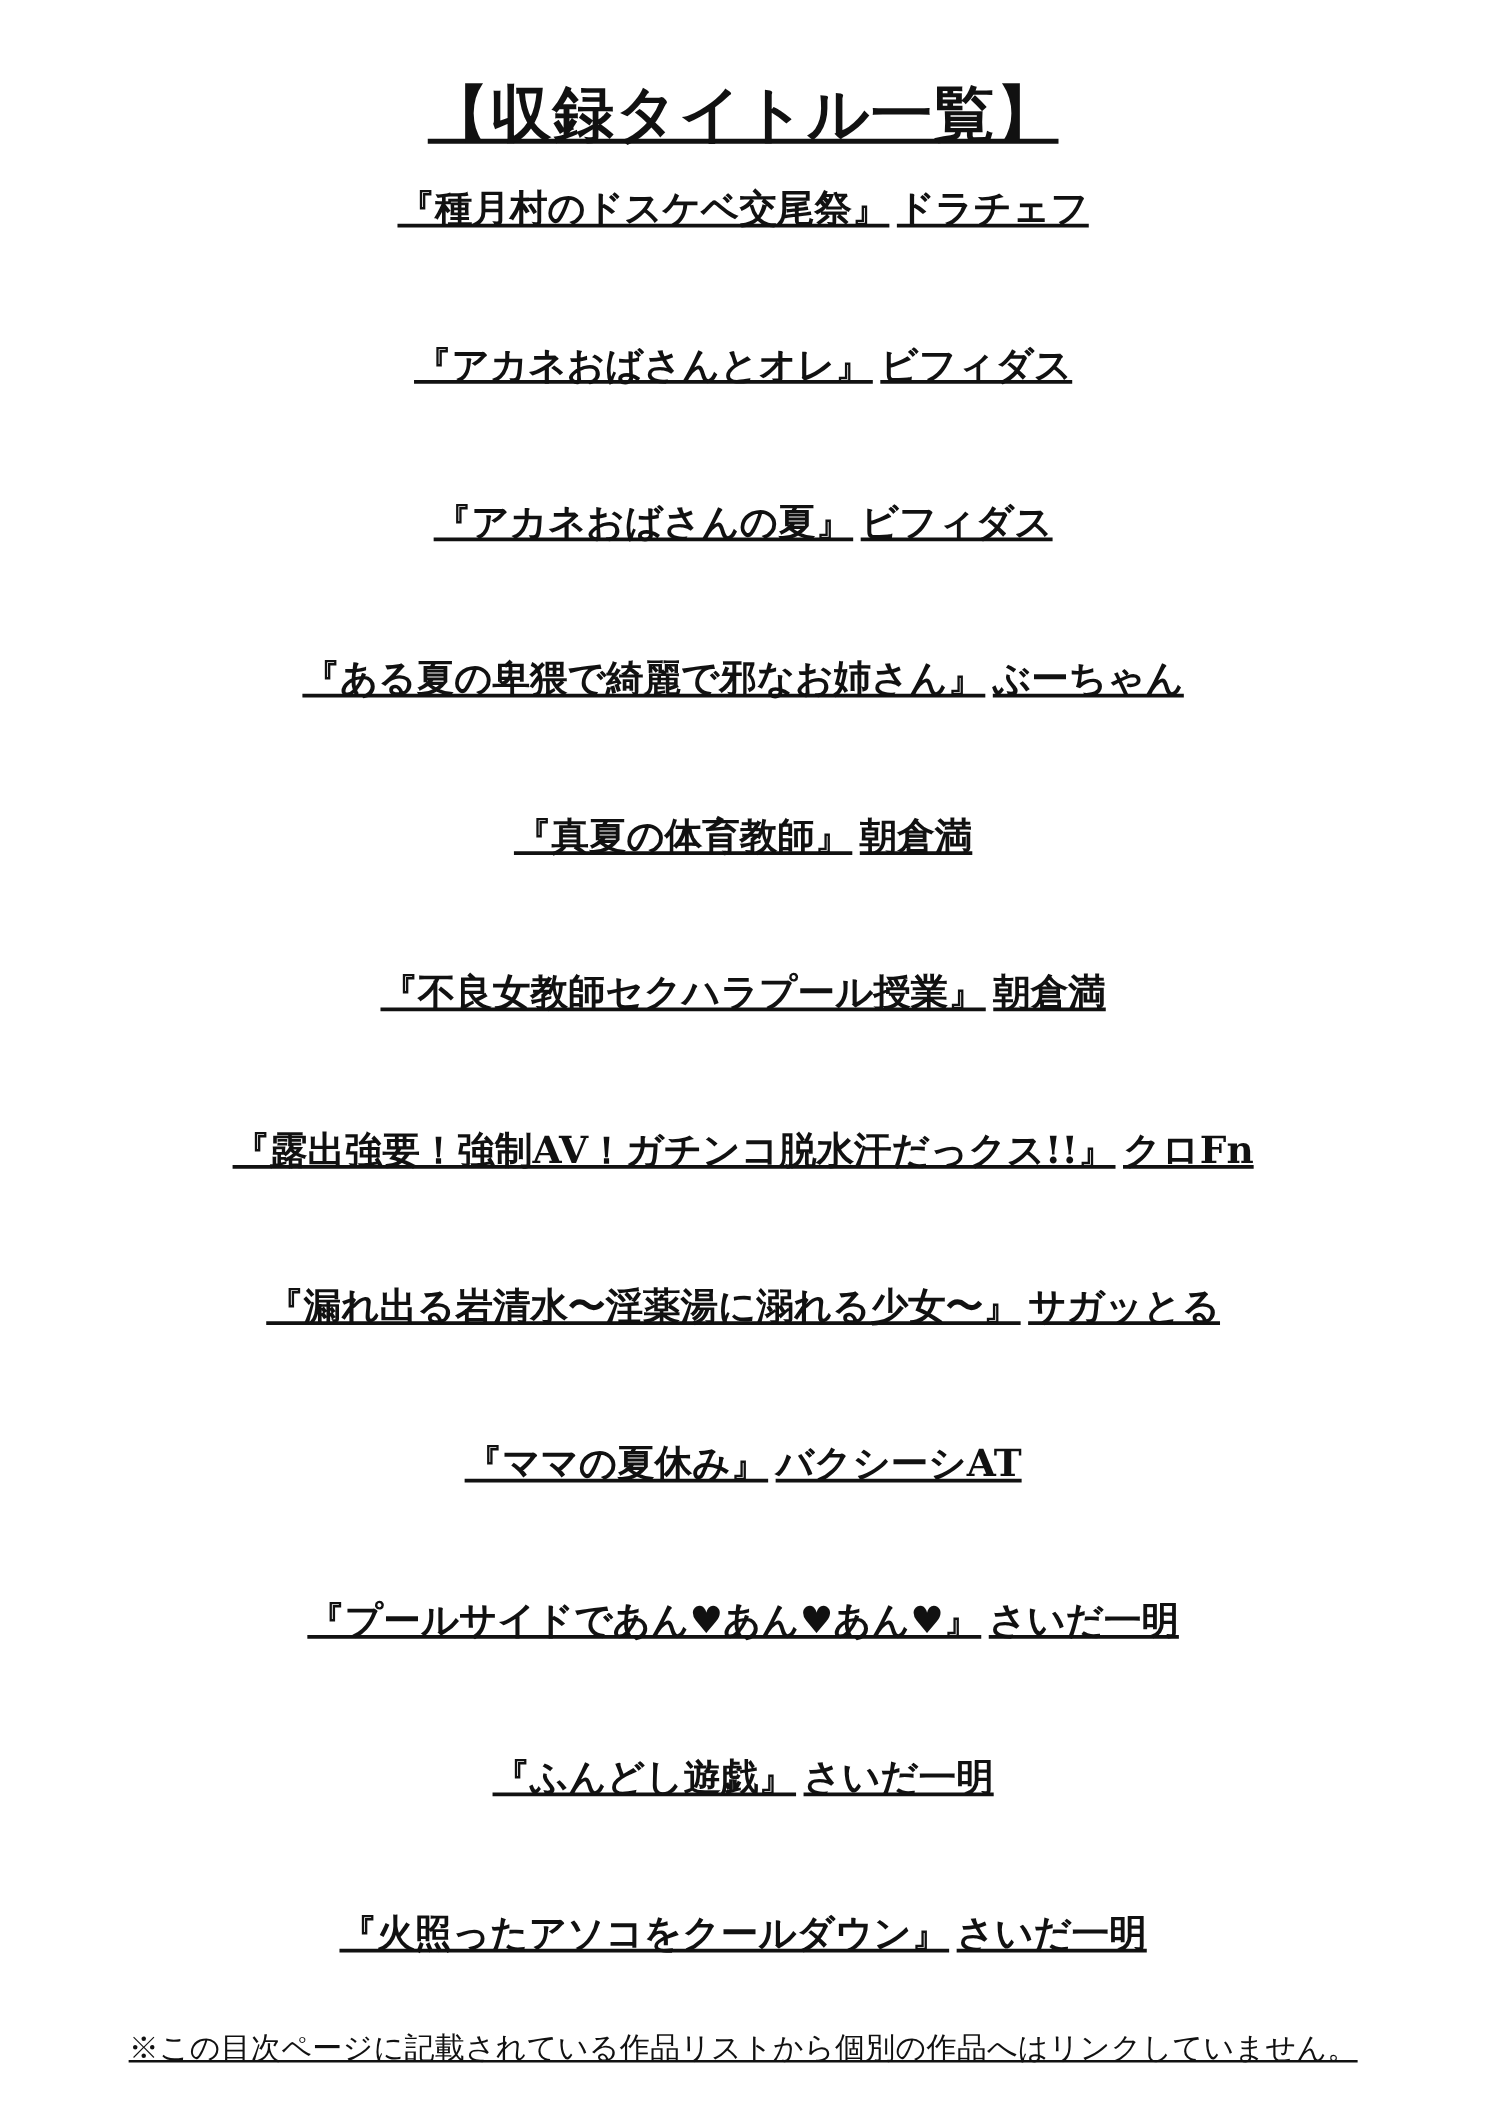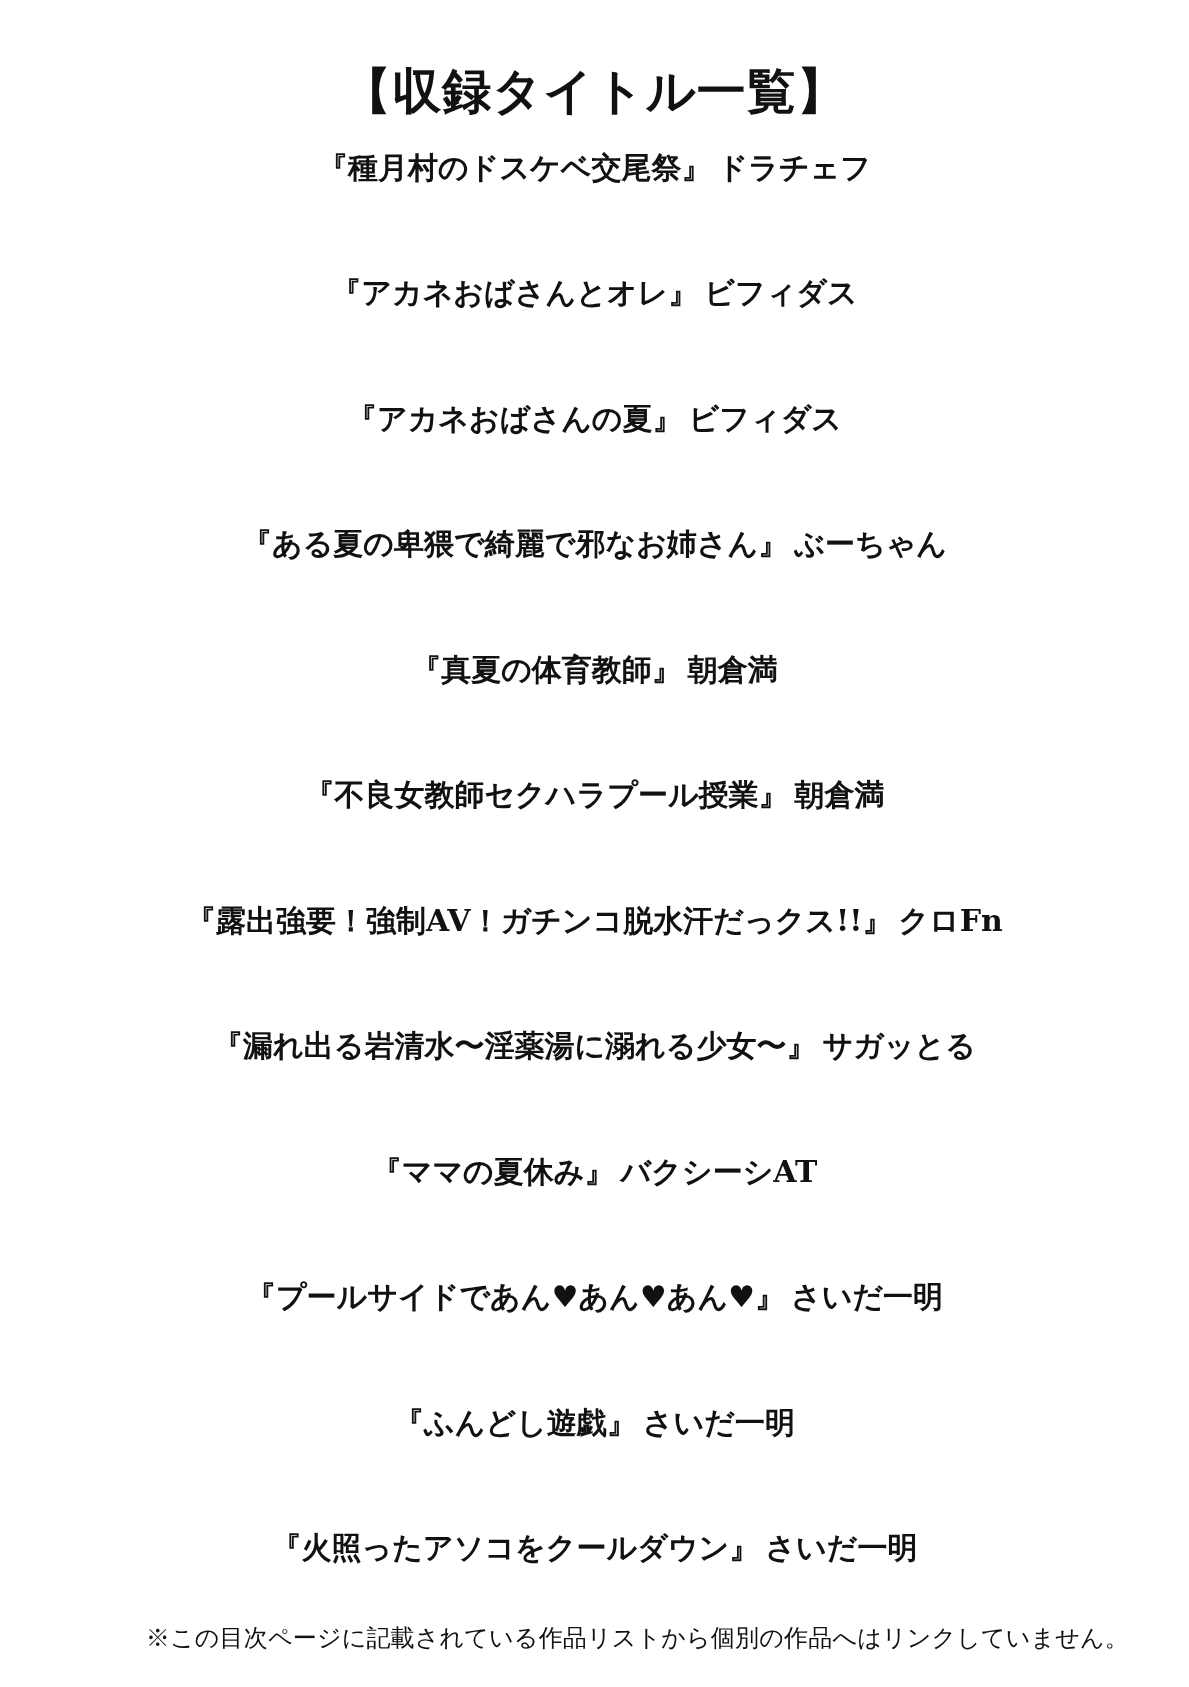--- a/index.html
+++ b/index.html
@@ -16,20 +16,21 @@
     overflow: hidden;
   }
   .page {
     width: 1189px;
     height: 1687px;
     box-sizing: border-box;
     padding: 52px 60px 4px 60px;
     display: flex;
     flex-direction: column;
     align-items: center;
+    text-decoration: underline;
   }
   .doc-title {
     font-size: 49px;
     font-weight: 700;
     letter-spacing: 1px;
     line-height: 1.2;
     margin: 10px 0 28px 0;
     text-align: center;
     white-space: nowrap;
   }
@@ -59,21 +60,20 @@
     margin-top: 8px;
     width: 100%;
     text-align: center;
   }
   .note-line {
     font-size: 24px;
     font-weight: 400;
     line-height: 1.65;
     letter-spacing: 0.2px;
     white-space: nowrap;
-    text-align: right;
   }
 </style>
 </head>
 <body>
 
 <div class="page">
 
   <h1 class="doc-title">【収録タイトル一覧】</h1>
 
   <div class="entry-list">

